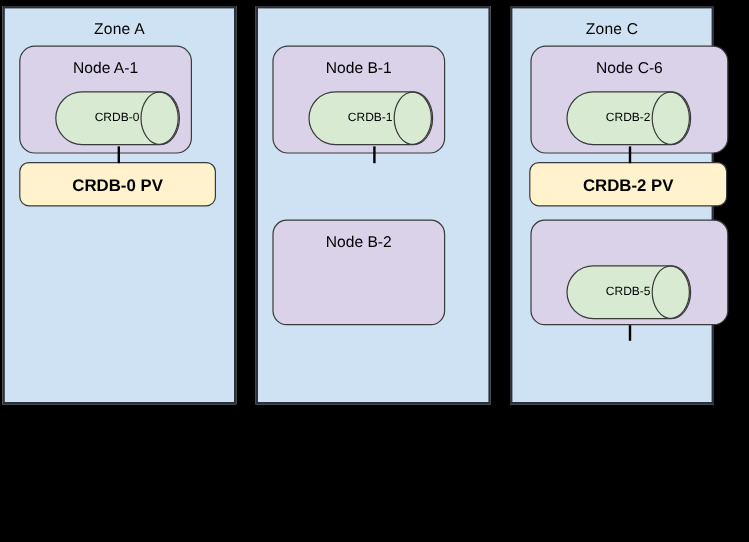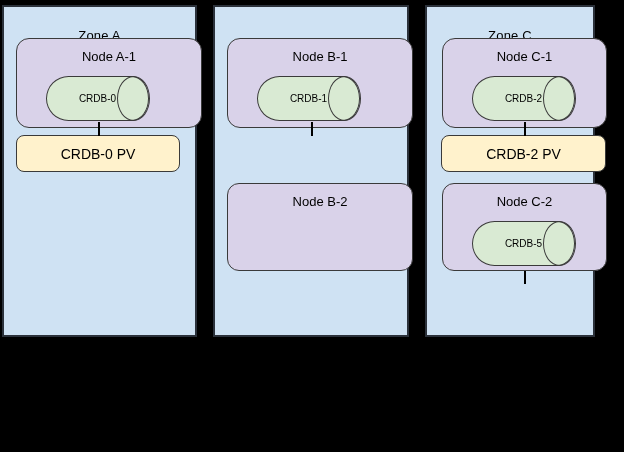--- a/index.html
+++ b/index.html
@@ -33,28 +33,28 @@
     height: 332px;
     background: var(--zone-fill);
     border: 2px solid var(--zone-border);
   }
   .zone-a { left: 2px;   width: 195px; }
   .zone-b { left: 213px; width: 196px; }
   .zone-c { left: 425px; width: 170px; }
 
   .zone-title {
     text-align: center;
-    padding-top: 21px;
+    padding-top: 9px;
     font-size: 13px;
     letter-spacing: 0.2px;
   }
 
   .node {
     position: absolute;
-    width: 186px;
+    width: 144px;
     height: 90px;
     background: var(--node-fill);
     border: 1.5px solid var(--shape-border);
     border-radius: 13px;
   }
   .zone-a .node, .zone-b .node { left: 12px; }
   .zone-c .node { left: 15px; width: 165px; }
   .node-1 { top: 31px; }
   .node-2 { top: 176px; height: 88px; border-radius: 12px; }
 
@@ -111,21 +111,21 @@
     background: var(--pv-fill);
     border: 1.5px solid var(--shape-border);
     border-radius: 8px;
     display: flex;
     align-items: center;
     justify-content: center;
     font-size: 14px;
   }
   .zone-a .pv, .zone-b .pv { left: 12px; }
   .zone-c .pv { left: 14px; width: 165px; text-align: center; }
-  .pv-1 { top: 128px; }
+  .pv-1 { top: 128px; font-weight: bold; }
   .pv-2 { top: 276px; }
 </style>
 </head>
 <body>
 
 <div class="canvas">
 
   <section class="zone zone-a">
     <div class="zone-title">Zone A</div>
 
@@ -159,35 +159,34 @@
 
     <div class="node node-2">
       <div class="node-title">Node B-2</div>
     </div>
   </section>
 
   <section class="zone zone-c">
     <div class="zone-title">Zone C</div>
 
     <div class="node node-1">
-      <div class="node-title">Node C-1</div>
+      <div class="node-title">Node C-6</div>
       <div class="cylinder">
         <span class="cyl-label">CRDB-2</span>
         <span class="cyl-cap"></span>
       </div>
     </div>
 
     <div class="connector conn-1"></div>
 
     <div class="pv pv-1">
       <span class="pv-label">CRDB-2 PV</span>
     </div>
 
     <div class="node node-2">
-      <div class="node-title">Node C-2</div>
       <div class="cylinder">
         <span class="cyl-label">CRDB-5</span>
         <span class="cyl-cap"></span>
       </div>
     </div>
 
     <div class="connector conn-2"></div>
 
   </section>
 

